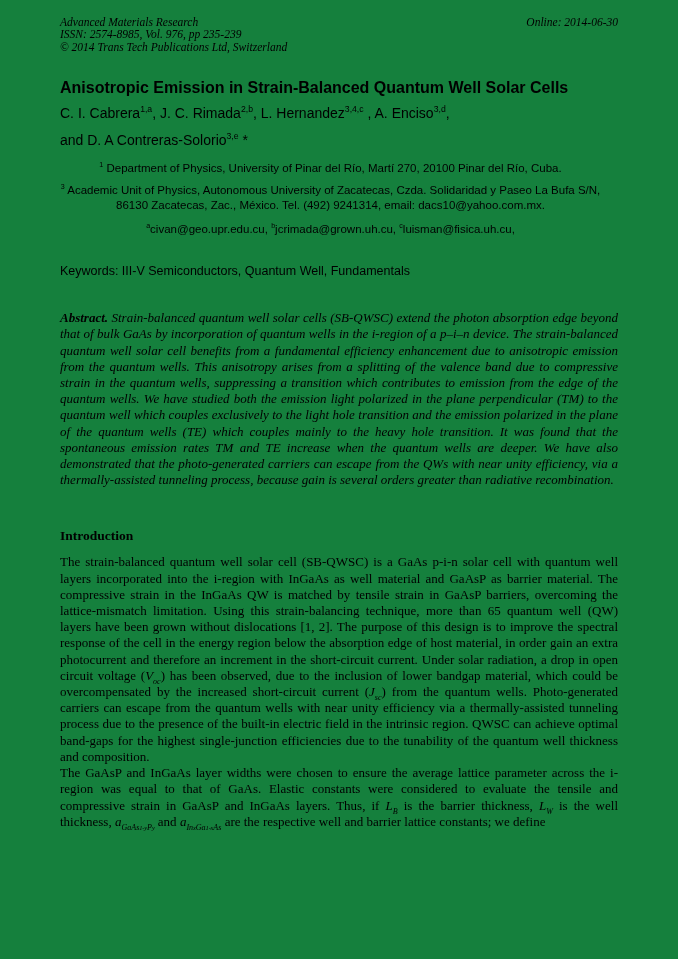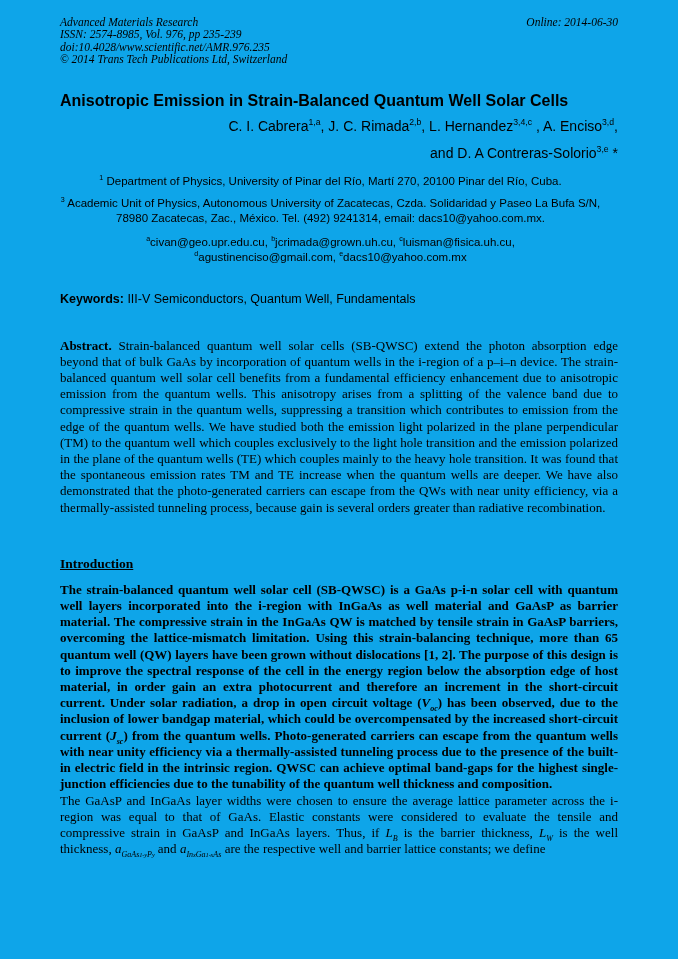--- a/index.html
+++ b/index.html
@@ -1,21 +1,21 @@
 <!DOCTYPE html>
 <html><head>
 <meta charset="utf-8">
 <style>
   html, body { margin: 0; padding: 0; background: #888; }
   .page {
     position: relative;
     width: 678px;
     height: 959px;
     margin: 0 auto;
-    background: #0ea5e9;
+    background: #15803d;
     color: #000000;
     box-sizing: border-box;
     padding: 16px 60px 0 60px;
     overflow: hidden;
   }
   .header {
     display: flex;
     justify-content: space-between;
     align-items: flex-start;
     font: italic 11.5px/1.08 "Liberation Serif", serif;
@@ -23,80 +23,77 @@
   .header-left div { white-space: nowrap; }
   .header-right { white-space: nowrap; }
   .title {
     font: bold 16px/19px "Liberation Sans", sans-serif;
     text-align: left;
     margin: 25px 0 0 0;
   }
   .authors { margin-top: 3px; }
   .authors-line {
     font: 14px/27px "Liberation Sans", sans-serif;
-    text-align: right;
+    text-align: left;
   }
   .affil {
     font: 11.5px/15px "Liberation Sans", sans-serif;
     text-align: center;
     margin: 7px 17px 0 0;
   }
   .emails { margin-top: 9px; }
   .keywords {
     font: 12.5px/15px "Liberation Sans", sans-serif;
     text-align: left;
     margin: 27px 0 0 0;
   }
-  .keywords b { font-weight: bold; }
+  .keywords b { font-weight: normal; }
   .body-text {
     font: 13px/16.2px "Liberation Serif", serif;
     text-align: justify;
     margin: 0;
   }
-  .abstract { margin-top: 31px; }
+  .abstract { margin-top: 31px; font-style: italic; }
   .section-heading {
     font: bold 13.5px/16px "Liberation Serif", serif;
     margin: 40px 0 0 0;
-    text-decoration: underline;
   }
-  .intro-first { margin-top: 10px; font-weight: bold; }
+  .intro-first { margin-top: 10px; }
   sup { font-size: 0.62em; line-height: 0; }
   sub { font-size: 0.62em; line-height: 0; }
   sub.sub2 { font-size: 0.5em; vertical-align: -0.55em; letter-spacing: -0.2px; }
 </style>
 </head>
 <body>
 
 <div class="page">
 
   <div class="header">
     <div class="header-left">
       <div>Advanced Materials Research</div>
       <div>ISSN: 2574-8985, Vol. 976, pp 235-239</div>
-      <div>doi:10.4028/www.scientific.net/AMR.976.235</div>
       <div>© 2014 Trans Tech Publications Ltd, Switzerland</div>
     </div>
     <div class="header-right">Online: 2014-06-30</div>
   </div>
 
   <h1 class="title">Anisotropic Emission in Strain-Balanced Quantum Well Solar Cells</h1>
 
   <div class="authors">
     <div class="authors-line"><span>C. I. Cabrera</span><sup>1,a</sup><span>, J. C. Rimada</span><sup>2,b</sup><span>,  L. Hernandez</span><sup>3,4,c</sup><span> , A. Enciso</span><sup>3,d</sup><span>,</span></div>
     <div class="authors-line"><span>and D. A Contreras-Solorio</span><sup>3,e</sup><span> *</span></div>
   </div>
 
   <div>
     <p class="affil"><sup>1</sup><span> Department of Physics, University of Pinar del Río, Martí 270, 20100 Pinar del Río, Cuba.</span></p>
-    <p class="affil"><sup>3</sup><span> Academic Unit of Physics, Autonomous University of Zacatecas, Czda. Solidaridad y Paseo La Bufa S/N, 78980 Zacatecas, Zac., México. Tel. (492) 9241314, email: dacs10@yahoo.com.mx.</span></p>
+    <p class="affil"><sup>3</sup><span> Academic Unit of Physics, Autonomous University of Zacatecas, Czda. Solidaridad y Paseo La Bufa S/N, 86130 Zacatecas, Zac., México. Tel. (492) 9241314, email: dacs10@yahoo.com.mx.</span></p>
   </div>
 
   <div class="affil emails">
     <div><sup>a</sup><span>civan@geo.upr.edu.cu, </span><sup>b</sup><span>jcrimada@grown.uh.cu, </span><sup>c</sup><span>luisman@fisica.uh.cu,</span></div>
-    <div><sup>d</sup><span>agustinenciso@gmail.com,  </span><sup>e</sup><span>dacs10@yahoo.com.mx</span></div>
   </div>
 
   <p class="keywords"><b>Keywords:</b><span> III-V Semiconductors, Quantum Well, Fundamentals</span></p>
 
   <p class="body-text abstract"><span style="font-weight: bold;">Abstract.</span><span> Strain-balanced quantum well solar cells (SB-QWSC) extend the photon absorption edge beyond that of bulk GaAs by incorporation of quantum wells in the i-region of a p–i–n device. The strain-balanced quantum well solar cell benefits from a fundamental efficiency enhancement due to anisotropic emission from the quantum wells. This anisotropy arises from a splitting of the valence band due to compressive strain in the quantum wells, suppressing a transition which contributes to emission from the edge of the quantum wells. We have studied both the emission light polarized in the plane perpendicular (TM) to the quantum well which couples exclusively to the light hole transition and the emission polarized in the plane of the quantum wells (TE) which couples mainly to the heavy hole transition. It was found that the spontaneous emission rates TM and TE increase when the quantum wells are deeper. We have also demonstrated that the photo-generated carriers can escape from the QWs with near unity efficiency, via a thermally-assisted tunneling process, because gain is several orders greater than radiative recombination.</span></p>
 
   <h2 class="section-heading">Introduction</h2>
 
   <p class="body-text intro-first"><span>The strain-balanced quantum well solar cell (SB-QWSC) is a GaAs p-i-n solar cell with quantum well layers incorporated into the i-region with InGaAs as well material and GaAsP as barrier material. The compressive strain in the InGaAs QW is matched by tensile strain in GaAsP barriers, overcoming the lattice-mismatch limitation. Using this strain-balancing technique, more than 65 quantum well (QW) layers have been grown without dislocations [1, 2]. The purpose of this design is to improve the spectral response of the cell in the energy region below the absorption edge of host material, in order gain an extra photocurrent and therefore an increment in the short-circuit current. Under solar radiation, a drop in open circuit voltage (</span><span style="font-style: italic;">V</span><sub style="font-style: italic;">oc</sub><span>) has been observed, due to the inclusion of lower bandgap material, which could be overcompensated by the increased short-circuit current (</span><span style="font-style: italic;">J</span><sub style="font-style: italic;">sc</sub><span>) from the quantum wells. Photo-generated carriers can escape from the quantum wells with near unity efficiency via a thermally-assisted tunneling process due to the presence of the built-in electric field in the intrinsic region. QWSC can achieve optimal band-gaps for the highest single-junction efficiencies due to the tunability of the quantum well thickness and composition.</span></p>
   <p class="body-text"><span>The GaAsP and InGaAs layer widths were chosen to ensure the average lattice parameter across the i-region was equal to that of GaAs. Elastic constants were considered to evaluate the tensile and compressive strain in GaAsP and InGaAs layers. Thus, if </span><span style="font-style: italic;">L</span><sub style="font-style: italic;">B</sub><span> is the barrier thickness, </span><span style="font-style: italic;">L</span><sub style="font-style: italic;">W</sub><span> is the well thickness, </span><span style="font-style: italic;">a</span><sub style="font-style: italic;">GaAs</sub><sub class="sub2" style="font-style: italic;">1-y</sub><sub style="font-style: italic;">P</sub><sub class="sub2" style="font-style: italic;">y</sub><span> and </span><span style="font-style: italic;">a</span><sub style="font-style: italic;">In</sub><sub class="sub2" style="font-style: italic;">x</sub><sub style="font-style: italic;">Ga</sub><sub class="sub2" style="font-style: italic;">1-x</sub><sub style="font-style: italic;">As</sub><span> are the respective well and barrier lattice constants; we define</span></p>

